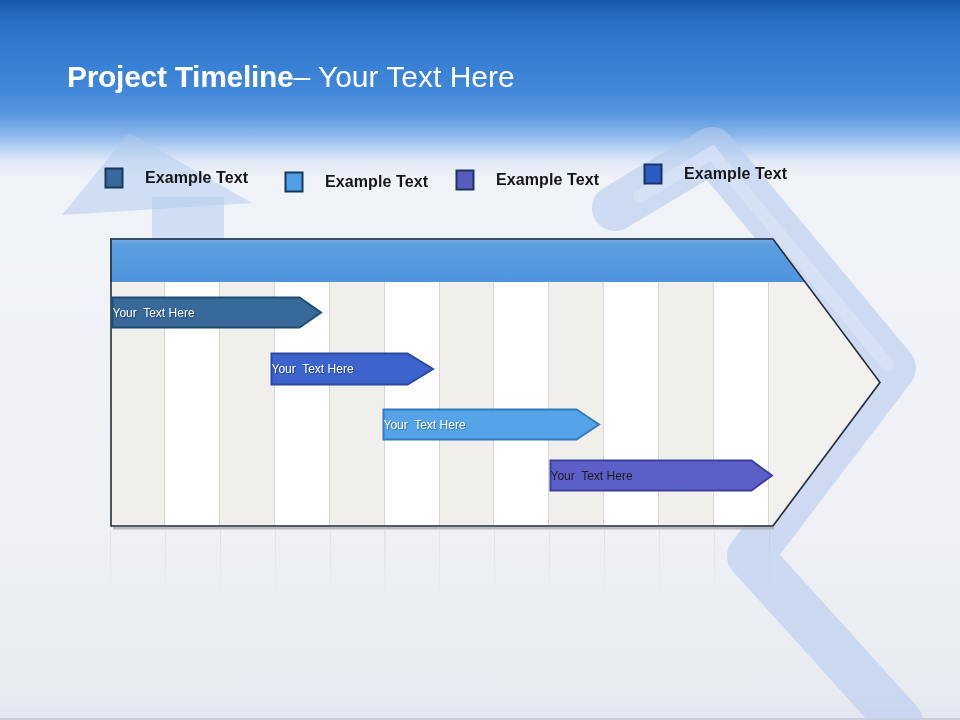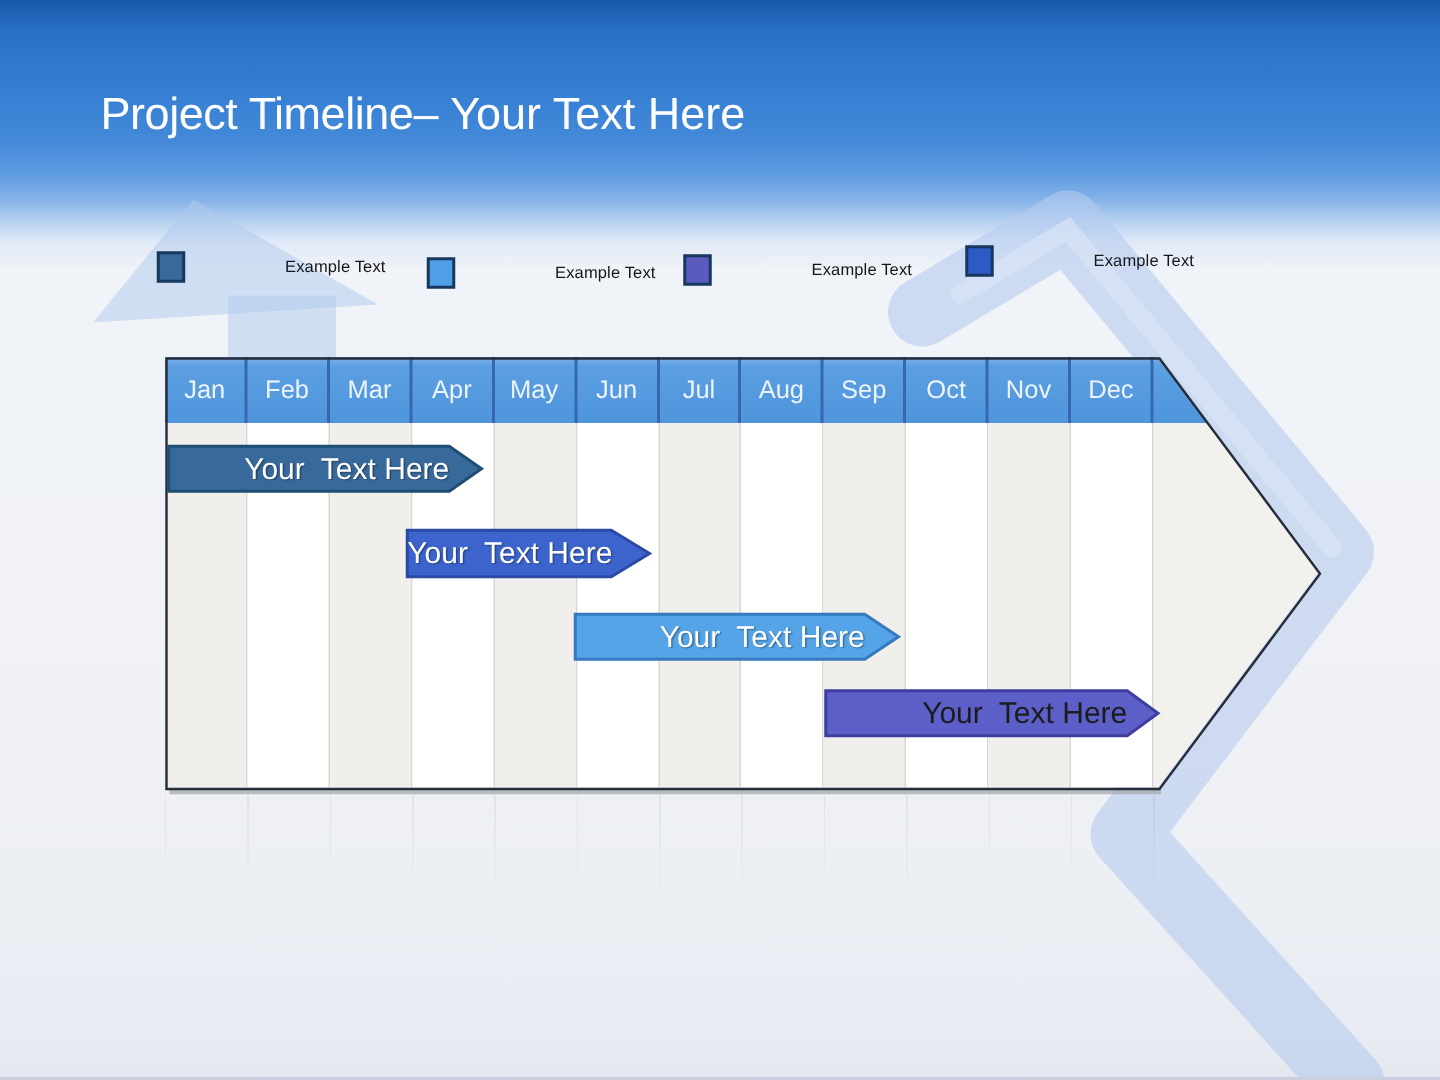--- a/index.html
+++ b/index.html
@@ -8,25 +8,25 @@
     font-family:"Liberation Sans",sans-serif;
     background:linear-gradient(180deg,
       #1659AA 0%, #2A70C7 3%, #3780D4 9%, #4489D9 13%,
       #5C9AE0 16%, #86B3E9 18.5%, #B7D1F1 20.5%, #E2EAF7 22.5%,
       #F0F3F8 25%, #EFF1F5 70%, #E8ECF2 96%, #E2E7EF 100%);
   }
   .slide::after{content:"";position:absolute;left:0;right:0;bottom:0;height:2px;background:#C9CFDC;}
   .decor{position:absolute;left:0;top:0;}
   
   .title{position:absolute;left:67px;top:60px;font-size:30px;color:#FFFFFF;white-space:nowrap;}
-  .title .bold{font-weight:400;letter-spacing:-0.3px;}
+  .title .bold{font-weight:700;letter-spacing:-0.3px;}
   .title .light{font-weight:400;margin-left:0;}
   
   .legend-item{position:absolute;display:flex;align-items:center;gap:20px;}
-  .legend-label{font-size:11px;font-weight:400;color:#14161A;letter-spacing:0.1px;margin-left:45px;}
+  .legend-label{font-size:16px;font-weight:700;color:#14161A;letter-spacing:0.1px;}
   .legend-swatch{display:block;}
   
   .timeline{position:absolute;left:110px;top:238px;width:772px;height:291px;}
   .tl-clip{
     position:absolute;left:0;top:0;width:770px;height:287px;background:#F2F1EE;
     clip-path:polygon(0 0,662px 0,769px 143.5px,662px 287px,0 287px);
   }
   .tl-header{
     position:absolute;left:0;top:0;width:100%;height:44px;
     background:linear-gradient(180deg,#7FB0E7 0%,#5C9FE2 14%,#4E95DC 100%);
@@ -39,22 +39,22 @@
   }
   .tl-body{position:absolute;left:0;top:44px;width:659px;height:243px;display:flex;}
   .tl-col{flex:1;border-right:1px solid #D9D7D2;}
   .tl-col.gray{background:#F0EFEB;}
   .tl-col.white{background:#FFFFFF;}
   .tl-outline{position:absolute;left:-2px;top:-2px;pointer-events:none;}
   
   .bar{position:absolute;}
   .bar svg{position:absolute;left:0;top:0;display:block;}
   .bar-label{
-    position:absolute;left:1.5px;top:1.5px;text-align:right;
-    font-size:20px;color:#FFFFFF;white-space:pre;
+    position:absolute;left:1.5px;top:1.5px;text-align:left;
+    font-size:12px;color:#FFFFFF;white-space:pre;
     text-shadow:1px 1px 1px rgba(0,0,0,0.35);
   }
   .bar-label.dark{color:#1C1C1C;text-shadow:none;}
   
   .reflection{
     position:absolute;left:110px;top:530px;width:660px;height:88px;opacity:.55;
     background:repeating-linear-gradient(90deg,rgba(120,126,134,0.22) 0 1px,rgba(0,0,0,0) 1px 54.9px);
     -webkit-mask-image:linear-gradient(180deg,#000 0%,transparent 80%);
     mask-image:linear-gradient(180deg,#000 0%,transparent 80%);
   }
@@ -96,34 +96,20 @@
   <div class="legend-item" style="left:643px;top:163px;">
     <svg class="legend-swatch" width="21" height="22">
       <rect x="1.5" y="1.5" width="17" height="19" stroke="#17375E" stroke-width="2" fill="#2E5AC6"></rect>
     </svg>
     <span class="legend-label">Example Text</span>
   </div>
 
   <div class="timeline">
     <div class="tl-clip">
       <div class="tl-header"></div>
-      <div class="tl-cells">
-        <div class="tl-cell">Jan</div>
-        <div class="tl-cell">Feb</div>
-        <div class="tl-cell">Mar</div>
-        <div class="tl-cell">Apr</div>
-        <div class="tl-cell">May</div>
-        <div class="tl-cell">Jun</div>
-        <div class="tl-cell">Jul</div>
-        <div class="tl-cell">Aug</div>
-        <div class="tl-cell">Sep</div>
-        <div class="tl-cell">Oct</div>
-        <div class="tl-cell">Nov</div>
-        <div class="tl-cell">Dec</div>
-      </div>
       <div class="tl-body">
         <div class="tl-col gray"></div>
         <div class="tl-col white"></div>
         <div class="tl-col gray"></div>
         <div class="tl-col white"></div>
         <div class="tl-col gray"></div>
         <div class="tl-col white"></div>
         <div class="tl-col gray"></div>
         <div class="tl-col white"></div>
         <div class="tl-col gray"></div>

